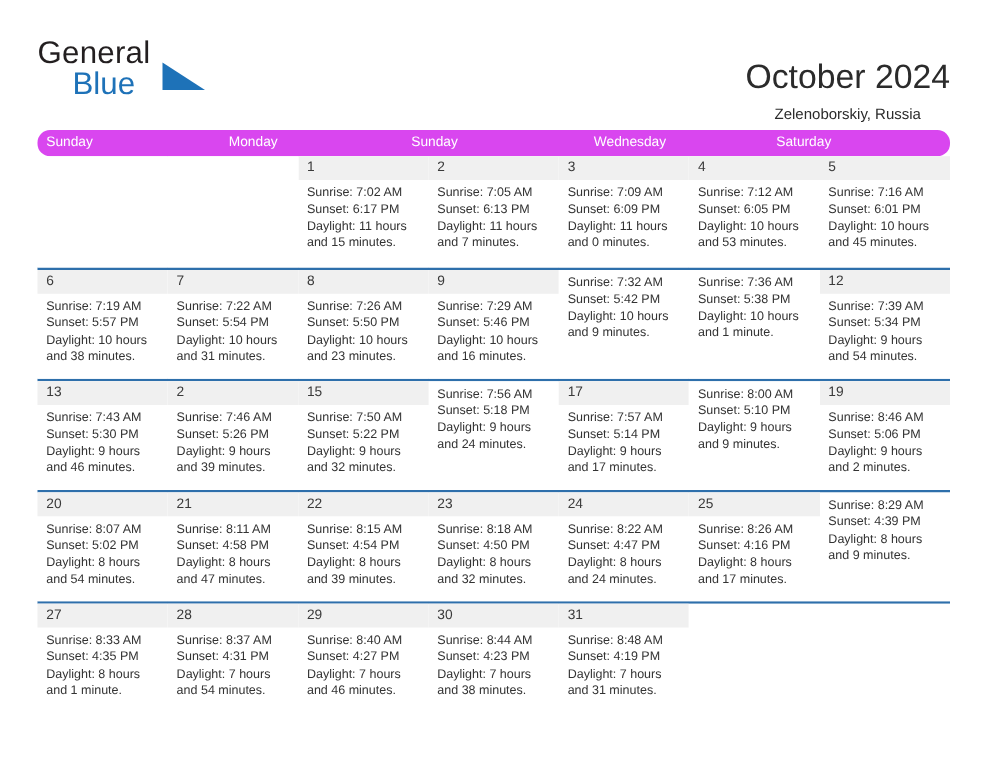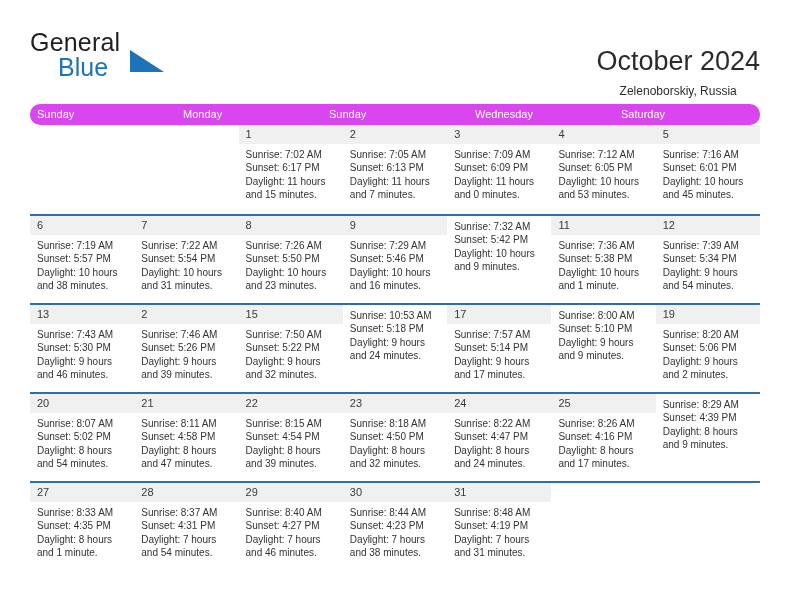--- a/index.html
+++ b/index.html
@@ -288,23 +288,20 @@
           </div>
           <div class="daycell filled">
             <div class="daybody">
               <div class="dayline">Sunrise: 7:32 AM</div>
               <div class="dayline">Sunset: 5:42 PM</div>
               <div class="dayline">Daylight: 10 hours</div>
               <div class="dayline">and 9 minutes.</div>
             </div>
           </div>
           <div class="daycell filled">
-            <div class="daynum-band">
-              <div class="daynum">11</div>
-            </div>
             <div class="daybody">
               <div class="dayline">Sunrise: 7:36 AM</div>
               <div class="dayline">Sunset: 5:38 PM</div>
               <div class="dayline">Daylight: 10 hours</div>
               <div class="dayline">and 1 minute.</div>
             </div>
           </div>
           <div class="daycell filled">
             <div class="daynum-band">
               <div class="daynum">12</div>
@@ -346,21 +343,21 @@
             </div>
             <div class="daybody">
               <div class="dayline">Sunrise: 7:50 AM</div>
               <div class="dayline">Sunset: 5:22 PM</div>
               <div class="dayline">Daylight: 9 hours</div>
               <div class="dayline">and 32 minutes.</div>
             </div>
           </div>
           <div class="daycell filled">
             <div class="daybody">
-              <div class="dayline">Sunrise: 10:53 AM</div>
+              <div class="dayline">Sunrise: 7:56 AM</div>
               <div class="dayline">Sunset: 5:18 PM</div>
               <div class="dayline">Daylight: 9 hours</div>
               <div class="dayline">and 24 minutes.</div>
             </div>
           </div>
           <div class="daycell filled">
             <div class="daynum-band">
               <div class="daynum">17</div>
             </div>
             <div class="daybody">
@@ -376,21 +373,21 @@
               <div class="dayline">Sunset: 5:10 PM</div>
               <div class="dayline">Daylight: 9 hours</div>
               <div class="dayline">and 9 minutes.</div>
             </div>
           </div>
           <div class="daycell filled">
             <div class="daynum-band">
               <div class="daynum">19</div>
             </div>
             <div class="daybody">
-              <div class="dayline">Sunrise: 8:20 AM</div>
+              <div class="dayline">Sunrise: 8:46 AM</div>
               <div class="dayline">Sunset: 5:06 PM</div>
               <div class="dayline">Daylight: 9 hours</div>
               <div class="dayline">and 2 minutes.</div>
             </div>
           </div>
         </div>
         <div class="week">
           <div class="daycell filled">
             <div class="daynum-band">
               <div class="daynum">20</div>

